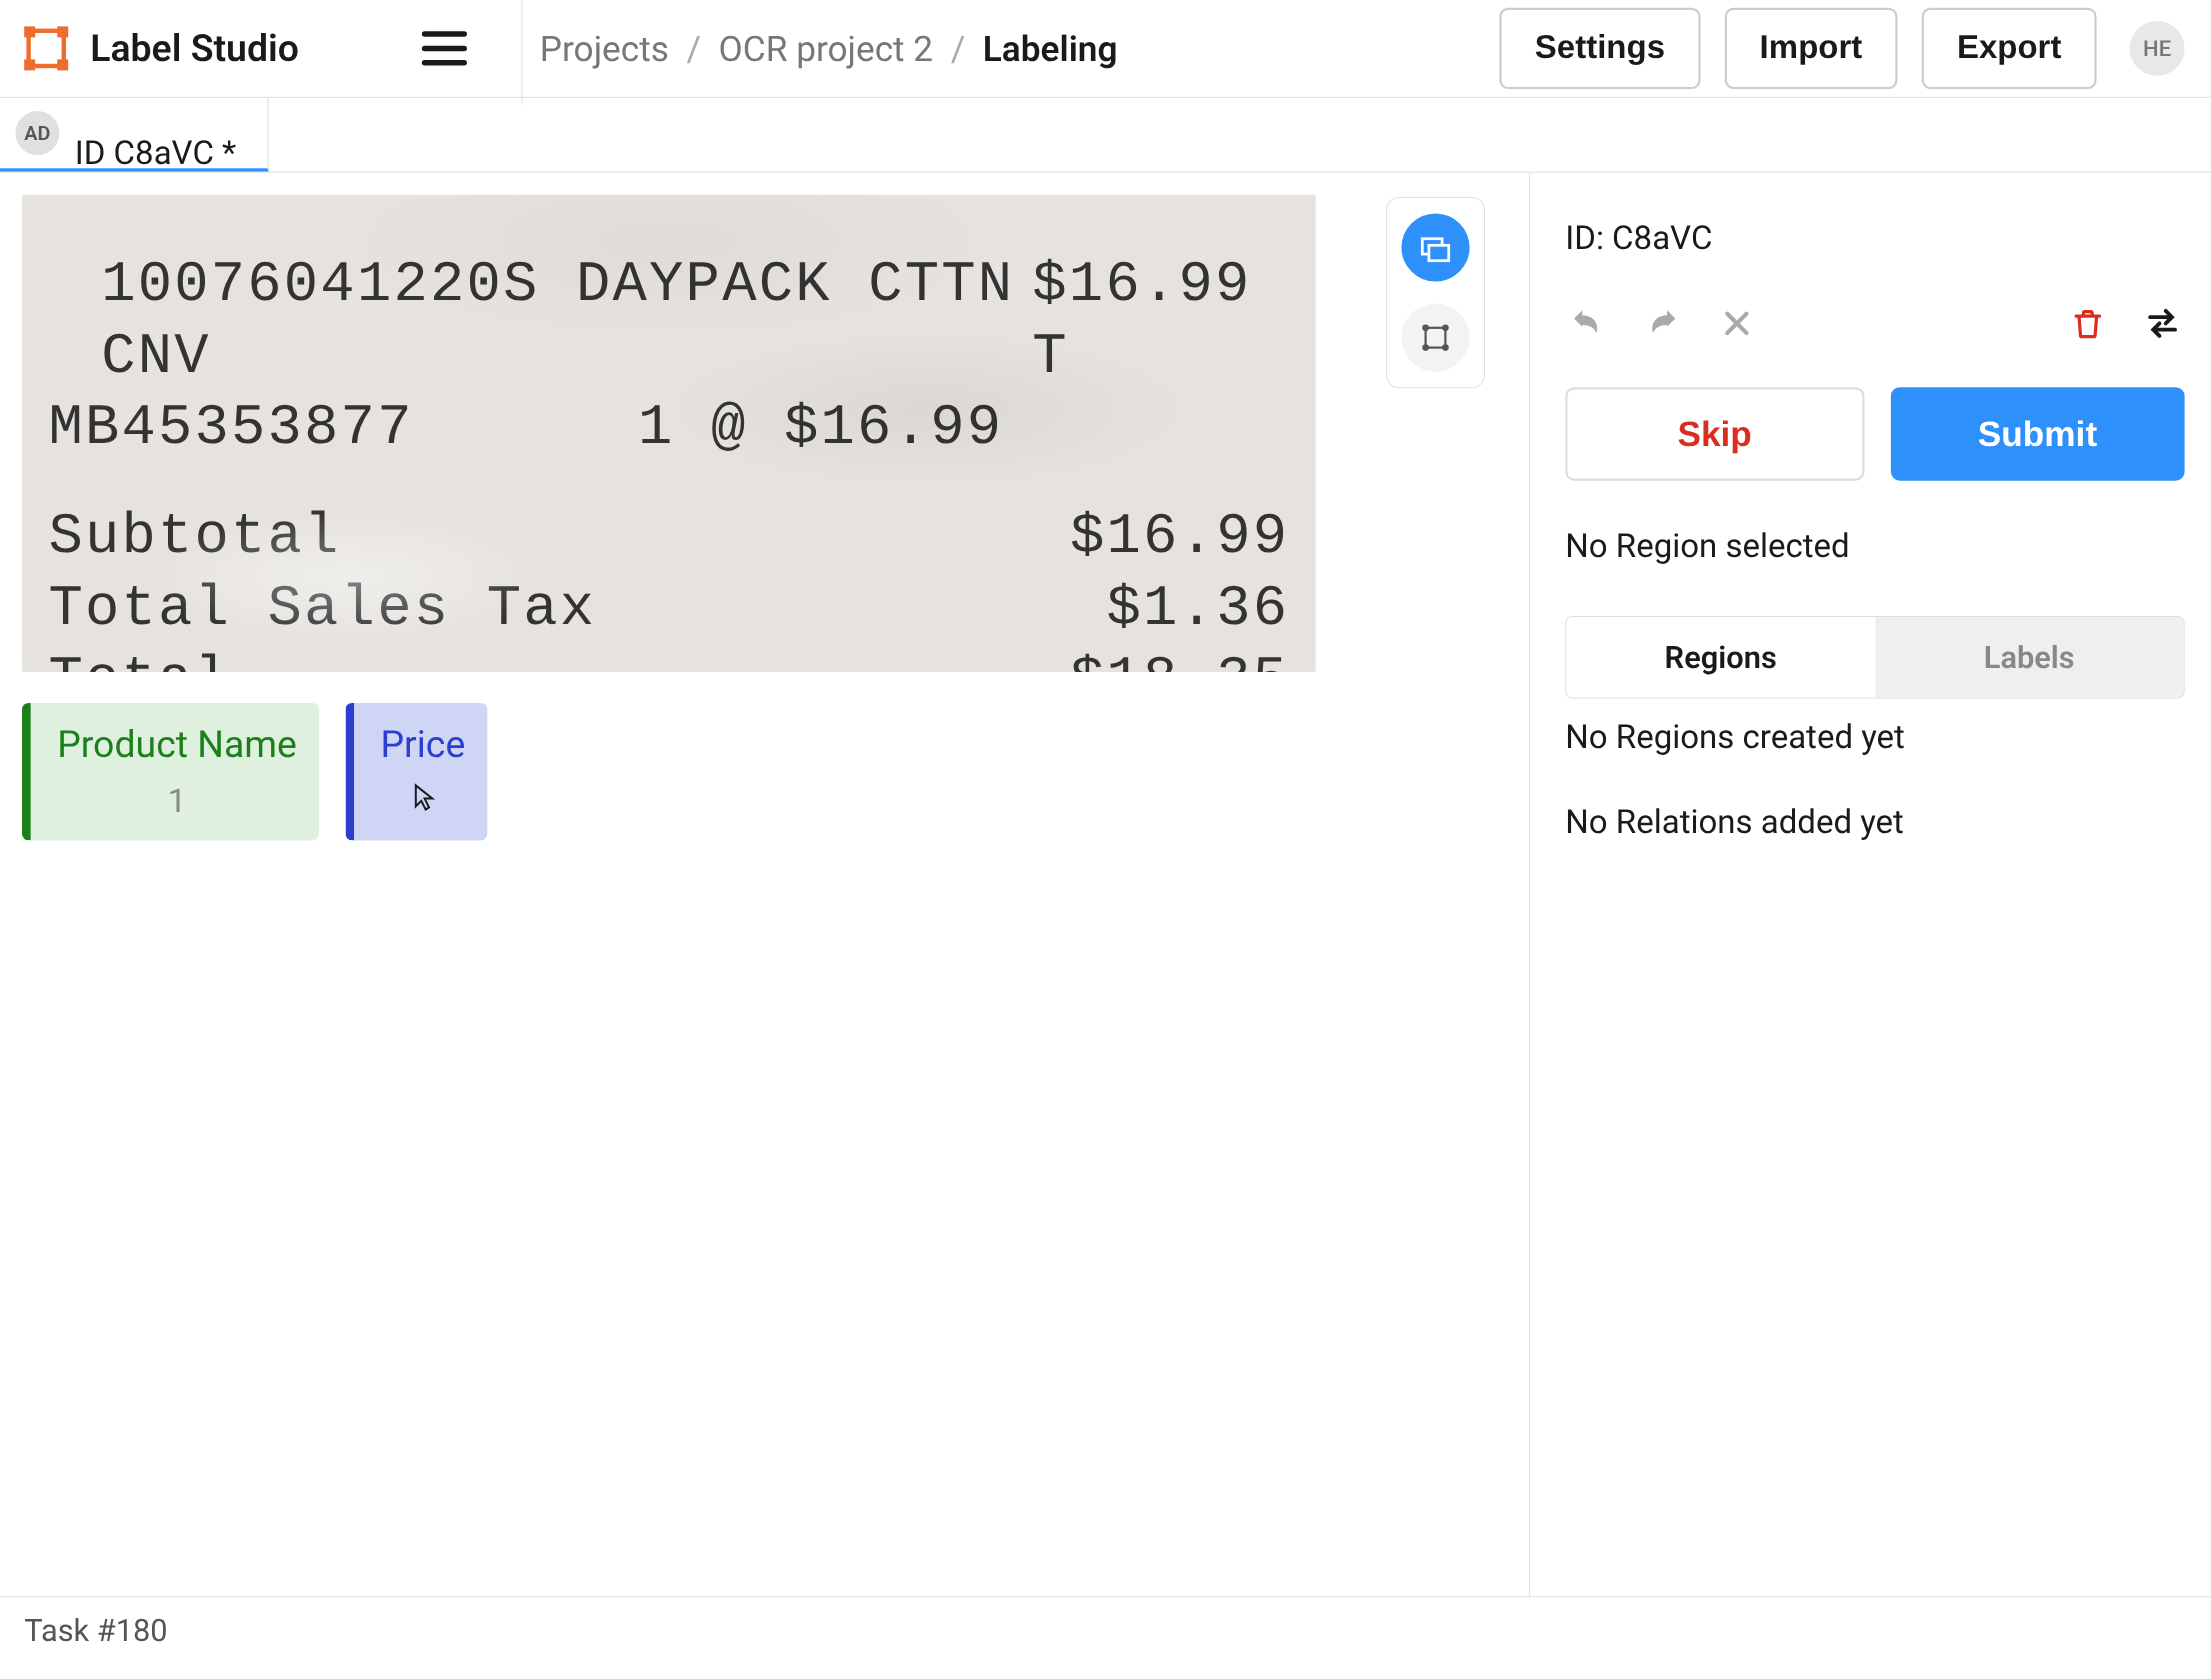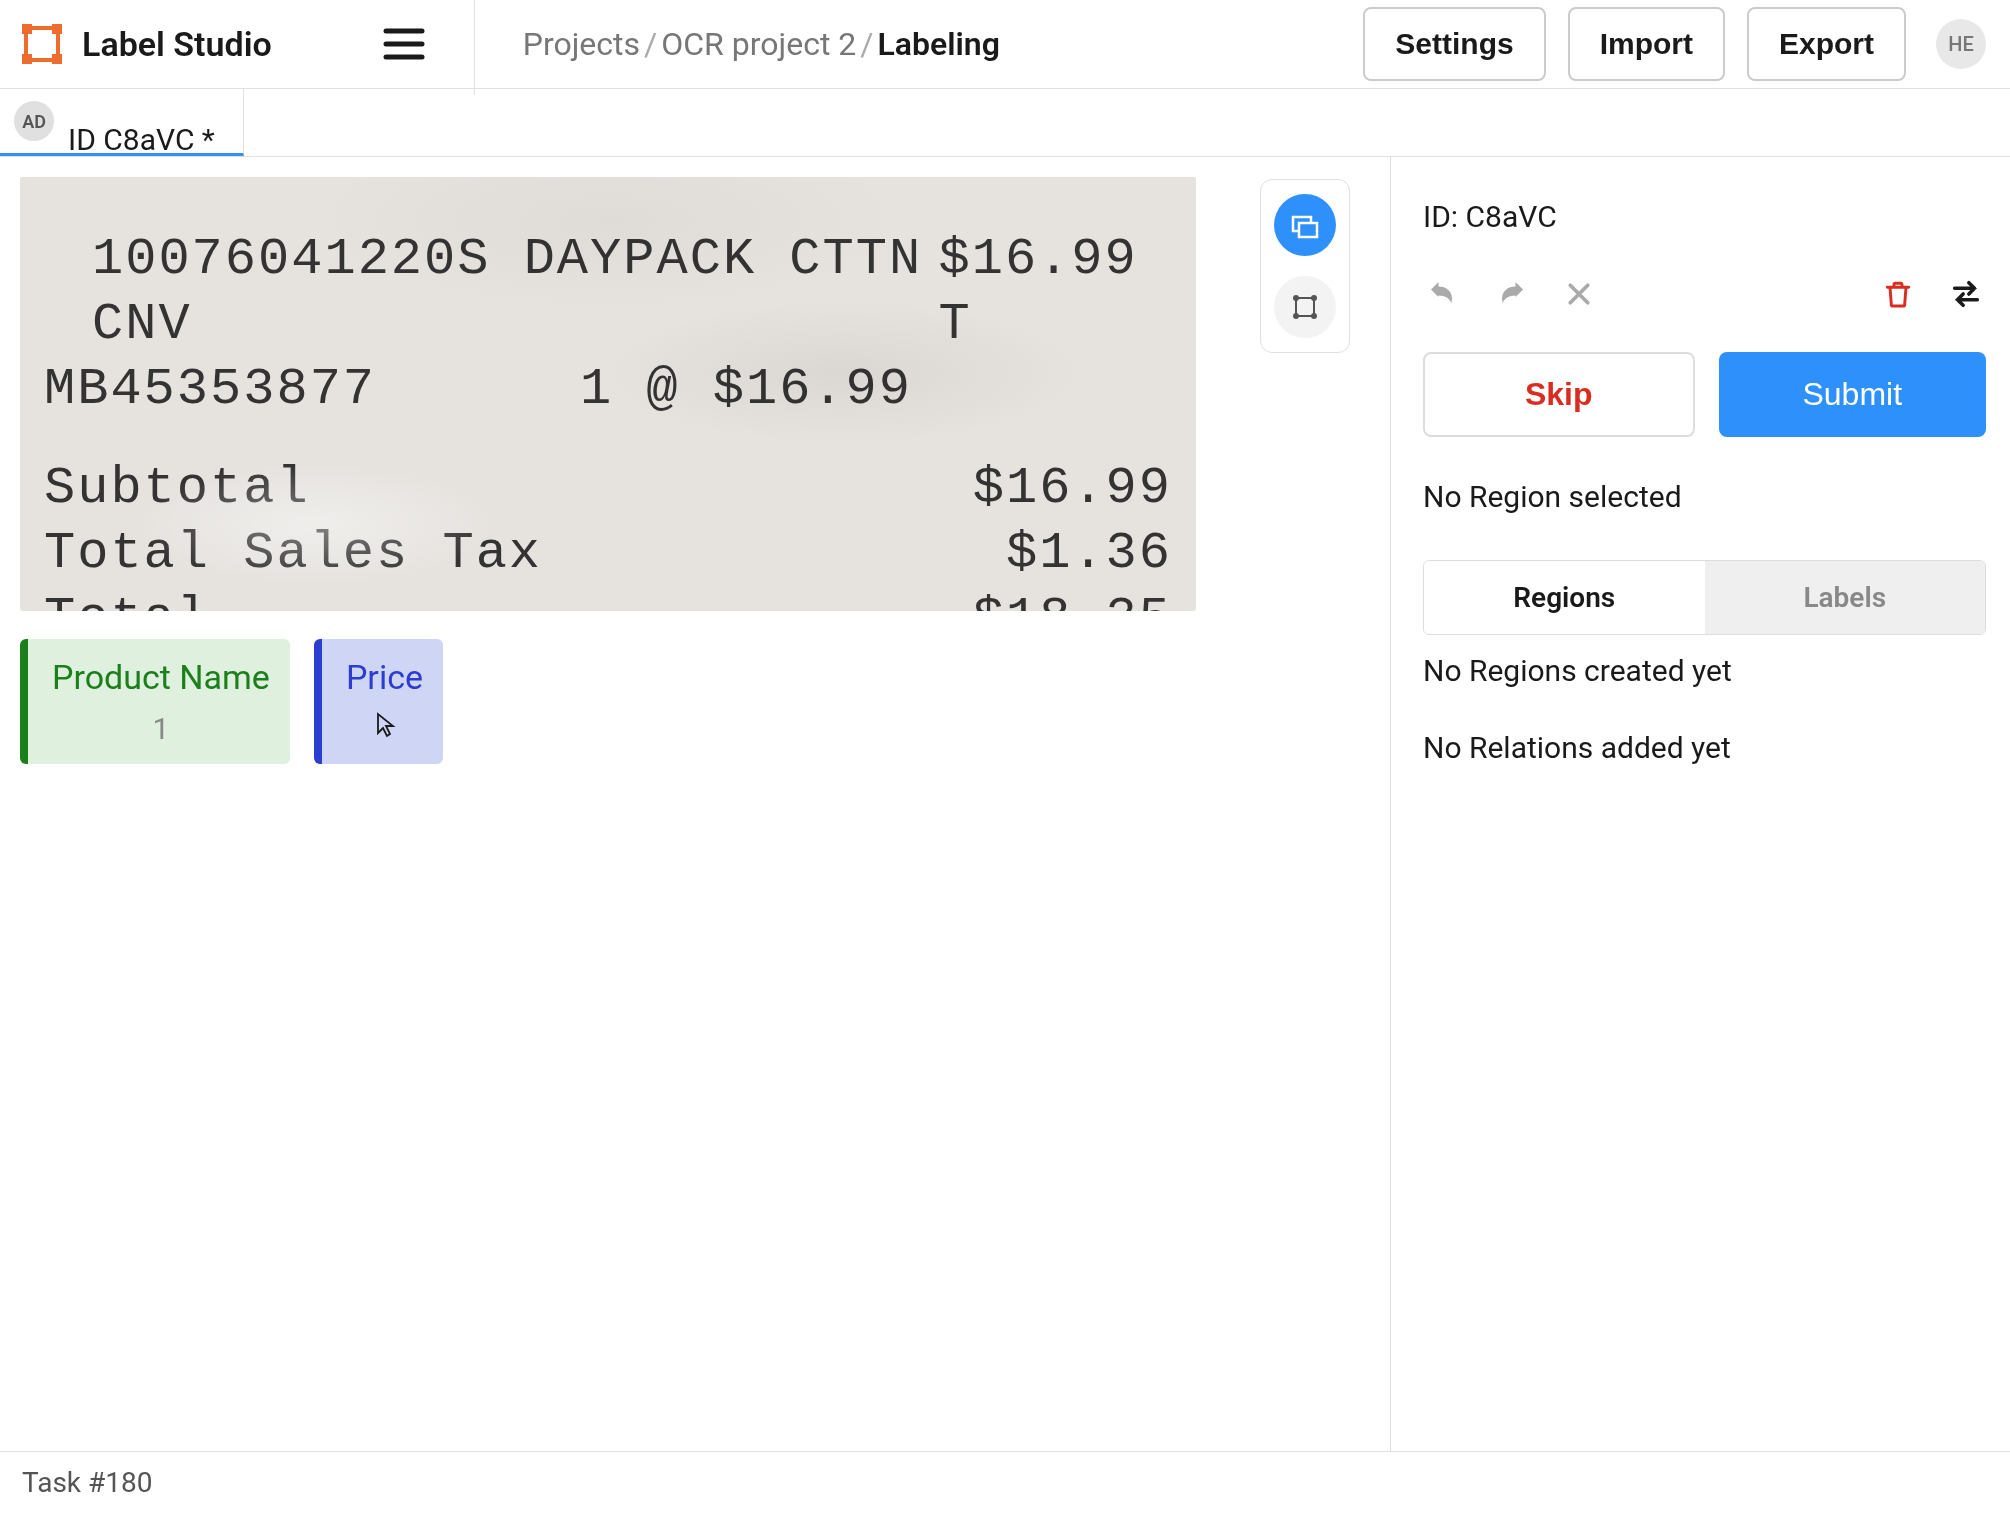--- a/index.html
+++ b/index.html
@@ -6,21 +6,21 @@
 body { font-family: -apple-system, BlinkMacSystemFont, "Segoe UI", Roboto, sans-serif; background: #fff; color: #1a1a1a; width: 2010px; height: 1526px; overflow: hidden; }
 
 
 .topbar { display: flex; align-items: center; height: 89px; border-bottom: 1px solid #e0e0e0; padding: 0 24px 0 20px; position: relative; }
 .logo-block { display: flex; align-items: center; gap: 18px; }
 .logo { width: 44px; height: 44px; }
 .app-name { font-size: 34px; font-weight: 600; }
 .hamburger { margin-left: 110px; cursor: pointer; }
 .hamburger svg { width: 44px; height: 38px; }
 .vsep { width: 1px; height: 102px; background: #e0e0e0; margin-left: 48px; }
-.breadcrumbs { display: flex; align-items: center; gap: 4px; font-size: 32px; margin-left: 48px; text-align: center; }
+.breadcrumbs { display: flex; align-items: center; gap: 16px; font-size: 32px; margin-left: 16px; text-align: center; }
 .breadcrumbs .crumb { color: #777; cursor: pointer; }
 .breadcrumbs .crumb.active { color: #1a1a1a; font-weight: 600; }
 .breadcrumbs .sep { color: #aaa; }
 .topbar-actions { margin-left: auto; display: flex; align-items: center; gap: 22px; }
 .btn { font-size: 30px; font-weight: 600; padding: 18px 30px; border: 2px solid #ccc; border-radius: 8px; background: #fff; cursor: pointer; color: #1a1a1a; }
 .avatar { width: 50px; height: 50px; border-radius: 50%; background: #e8e8e8; color: #777; display: flex; align-items: center; justify-content: center; font-size: 20px; font-weight: 500; margin-left: 8px; }
 
 
 .tabrow { display: flex; align-items: center; height: 68px; border-bottom: 1px solid #e0e0e0; }
 .tab { display: flex; align-items: center; gap: 14px; height: 100%; padding: 0 28px 0 14px; border-right: 1px solid #e0e0e0; border-bottom: 3px solid #2e90fa; }
@@ -60,21 +60,21 @@
 
 
 .right .task-id { font-size:30px; font-weight:400; margin-bottom:40px; }
 .right .iconrow { display:flex; align-items:center; gap:28px; margin-bottom:38px; }
 .right .iconrow .spacer { flex:1; }
 .iconbtn { width:40px; height:40px; color:#888; cursor:pointer; display:flex; align-items:center; justify-content:center; }
 .iconbtn.danger { color:#d92d20; }
 .iconbtn.swap { color:#1a1a1a; }
 .action-btns { display:flex; gap:24px; margin-bottom:42px; }
 .skip-btn { flex:1; font-size:32px; font-weight:600; color:#d92d20; background:#fff; border:2px solid #ddd; border-radius:8px; padding:22px 0; cursor:pointer; }
-.submit-btn { flex:1; font-size:32px; font-weight:400; color:#fff; background:#2e90fa; border:none; border-radius:8px; padding:22px 0; cursor:pointer; }
+.submit-btn { flex:1; font-size:32px; font-weight:700; color:#fff; background:#2e90fa; border:none; border-radius:8px; padding:22px 0; cursor:pointer; }
 .right .status-text { font-size:30px; margin-bottom:46px; }
 .tabs2 { display:flex; border:1px solid #ddd; border-radius:6px; overflow:hidden; margin-bottom:18px; }
 .tabs2 .t { flex:1; text-align:center; font-size:28px; font-weight:600; padding:20px 0; cursor:pointer; }
 .tabs2 .t.active { background:#fff; color:#1a1a1a; }
 .tabs2 .t.inactive { background:#efefef; color:#888; }
 .right .empty-text { font-size:30px; margin-bottom:42px; }
 .right .section-title { font-size:32px; font-weight:700; margin-bottom:30px; }
 
 
 .footer { height:62px; border-top:1px solid #e0e0e0; display:flex; align-items:center; padding:0 22px; font-size:28px; color:#555; }

